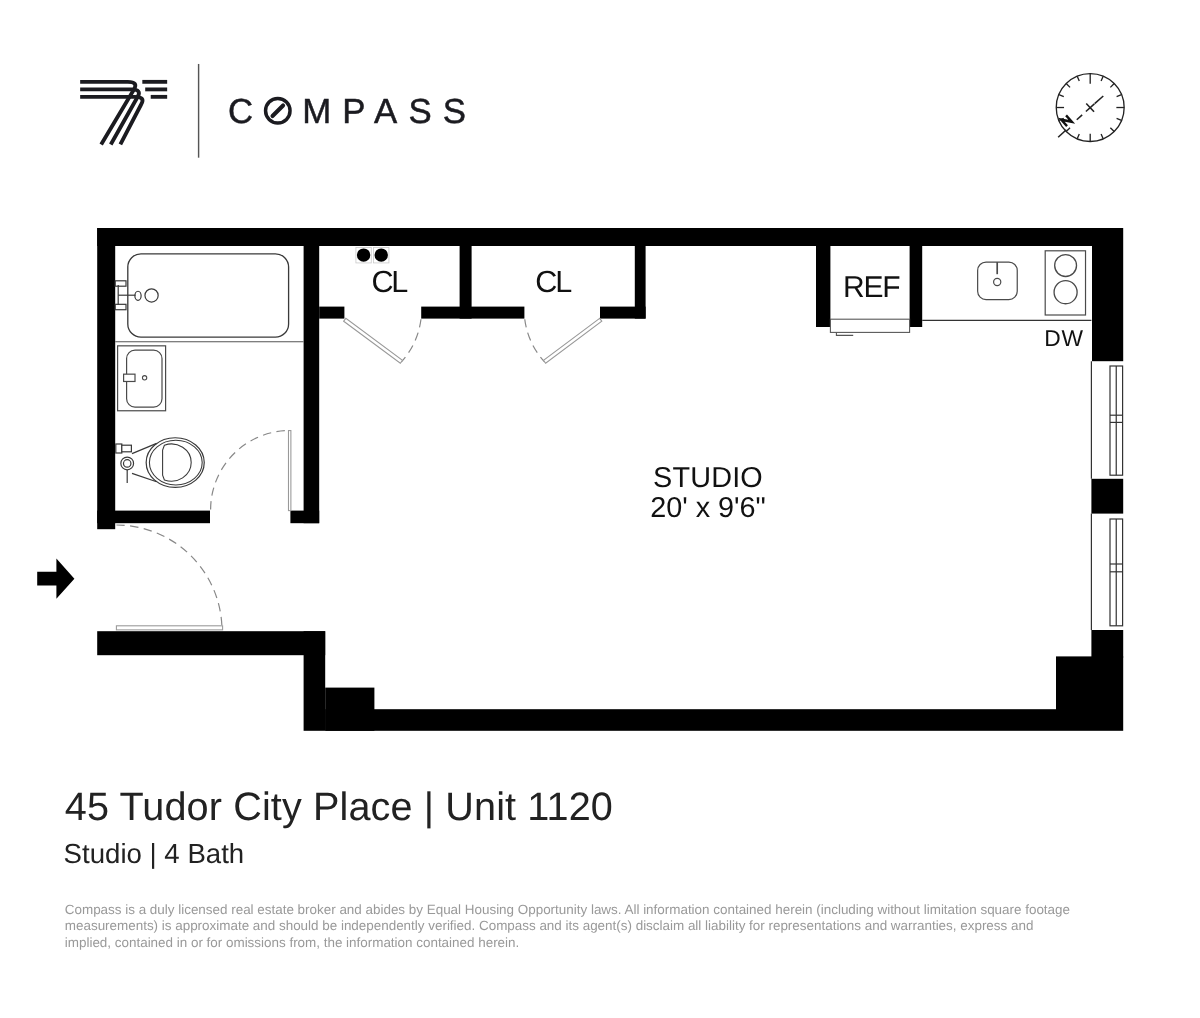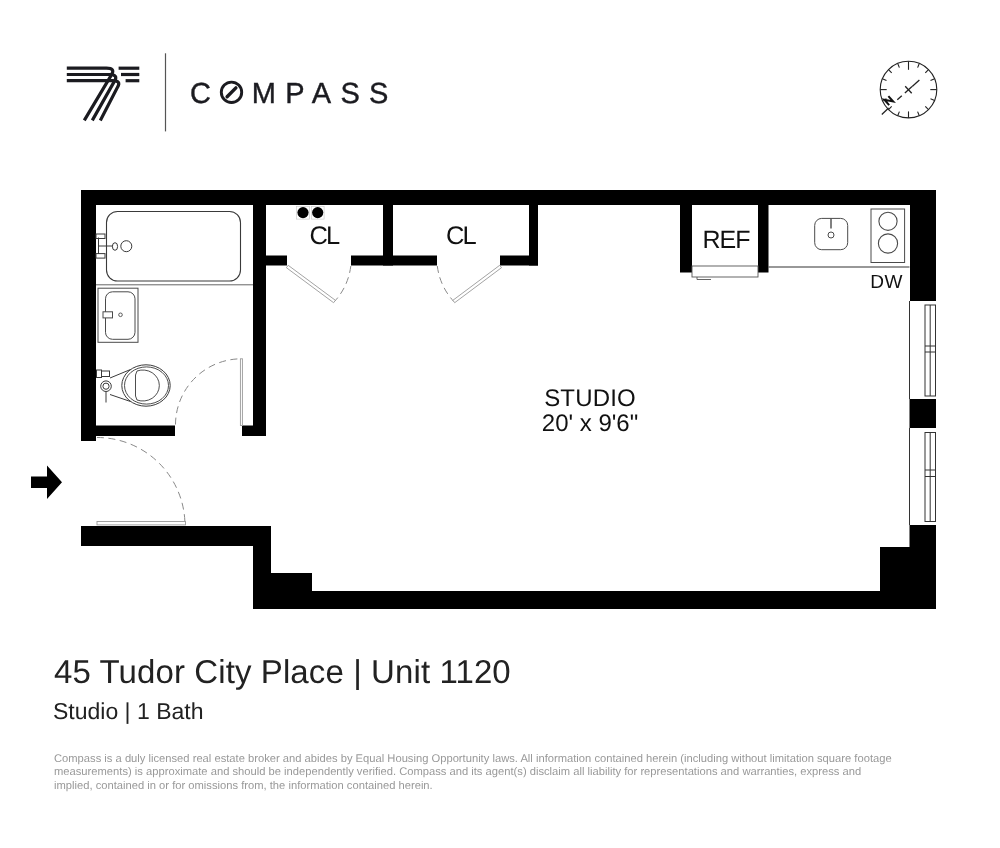--- a/index.html
+++ b/index.html
@@ -224,15 +224,15 @@
 
   <text x="870.3" y="288" font-size="19" letter-spacing="0.6" fill="#111" font-family="Liberation Sans, sans-serif">DW</text>
 
   <text x="590" y="405.5" font-size="24" letter-spacing="0.15" text-anchor="middle" fill="#111" font-family="Liberation Sans, sans-serif">STUDIO</text>
 
   <text x="590" y="431" font-size="24" letter-spacing="0" text-anchor="middle" fill="#111" font-family="Liberation Sans, sans-serif">20' x 9'6"</text>
 </svg>
 
 <div class="abs" style="left:54px;top:652.5px;font-size:33px;letter-spacing:0.1px;color:#222;">45 Tudor City Place | Unit 1120</div>
 
-<div class="abs" style="left:53px;top:698px;font-size:23px;color:#222;">Studio | 1 Bath</div>
+<div class="abs" style="left:53px;top:698px;font-size:23px;color:#222;">Studio | 4 Bath</div>
 
 <div class="abs" style="left:54px;top:752.5px;font-size:11.2px;line-height:13.7px;color:#999;white-space:nowrap;">Compass is a duly licensed real estate broker and abides by Equal Housing Opportunity laws. All information contained herein (including without limitation square footage<br>measurements) is approximate and should be independently verified. Compass and its agent(s) disclaim all liability for representations and warranties, express and<br>implied, contained in or for omissions from, the information contained herein.</div>
 
 </body></html>

